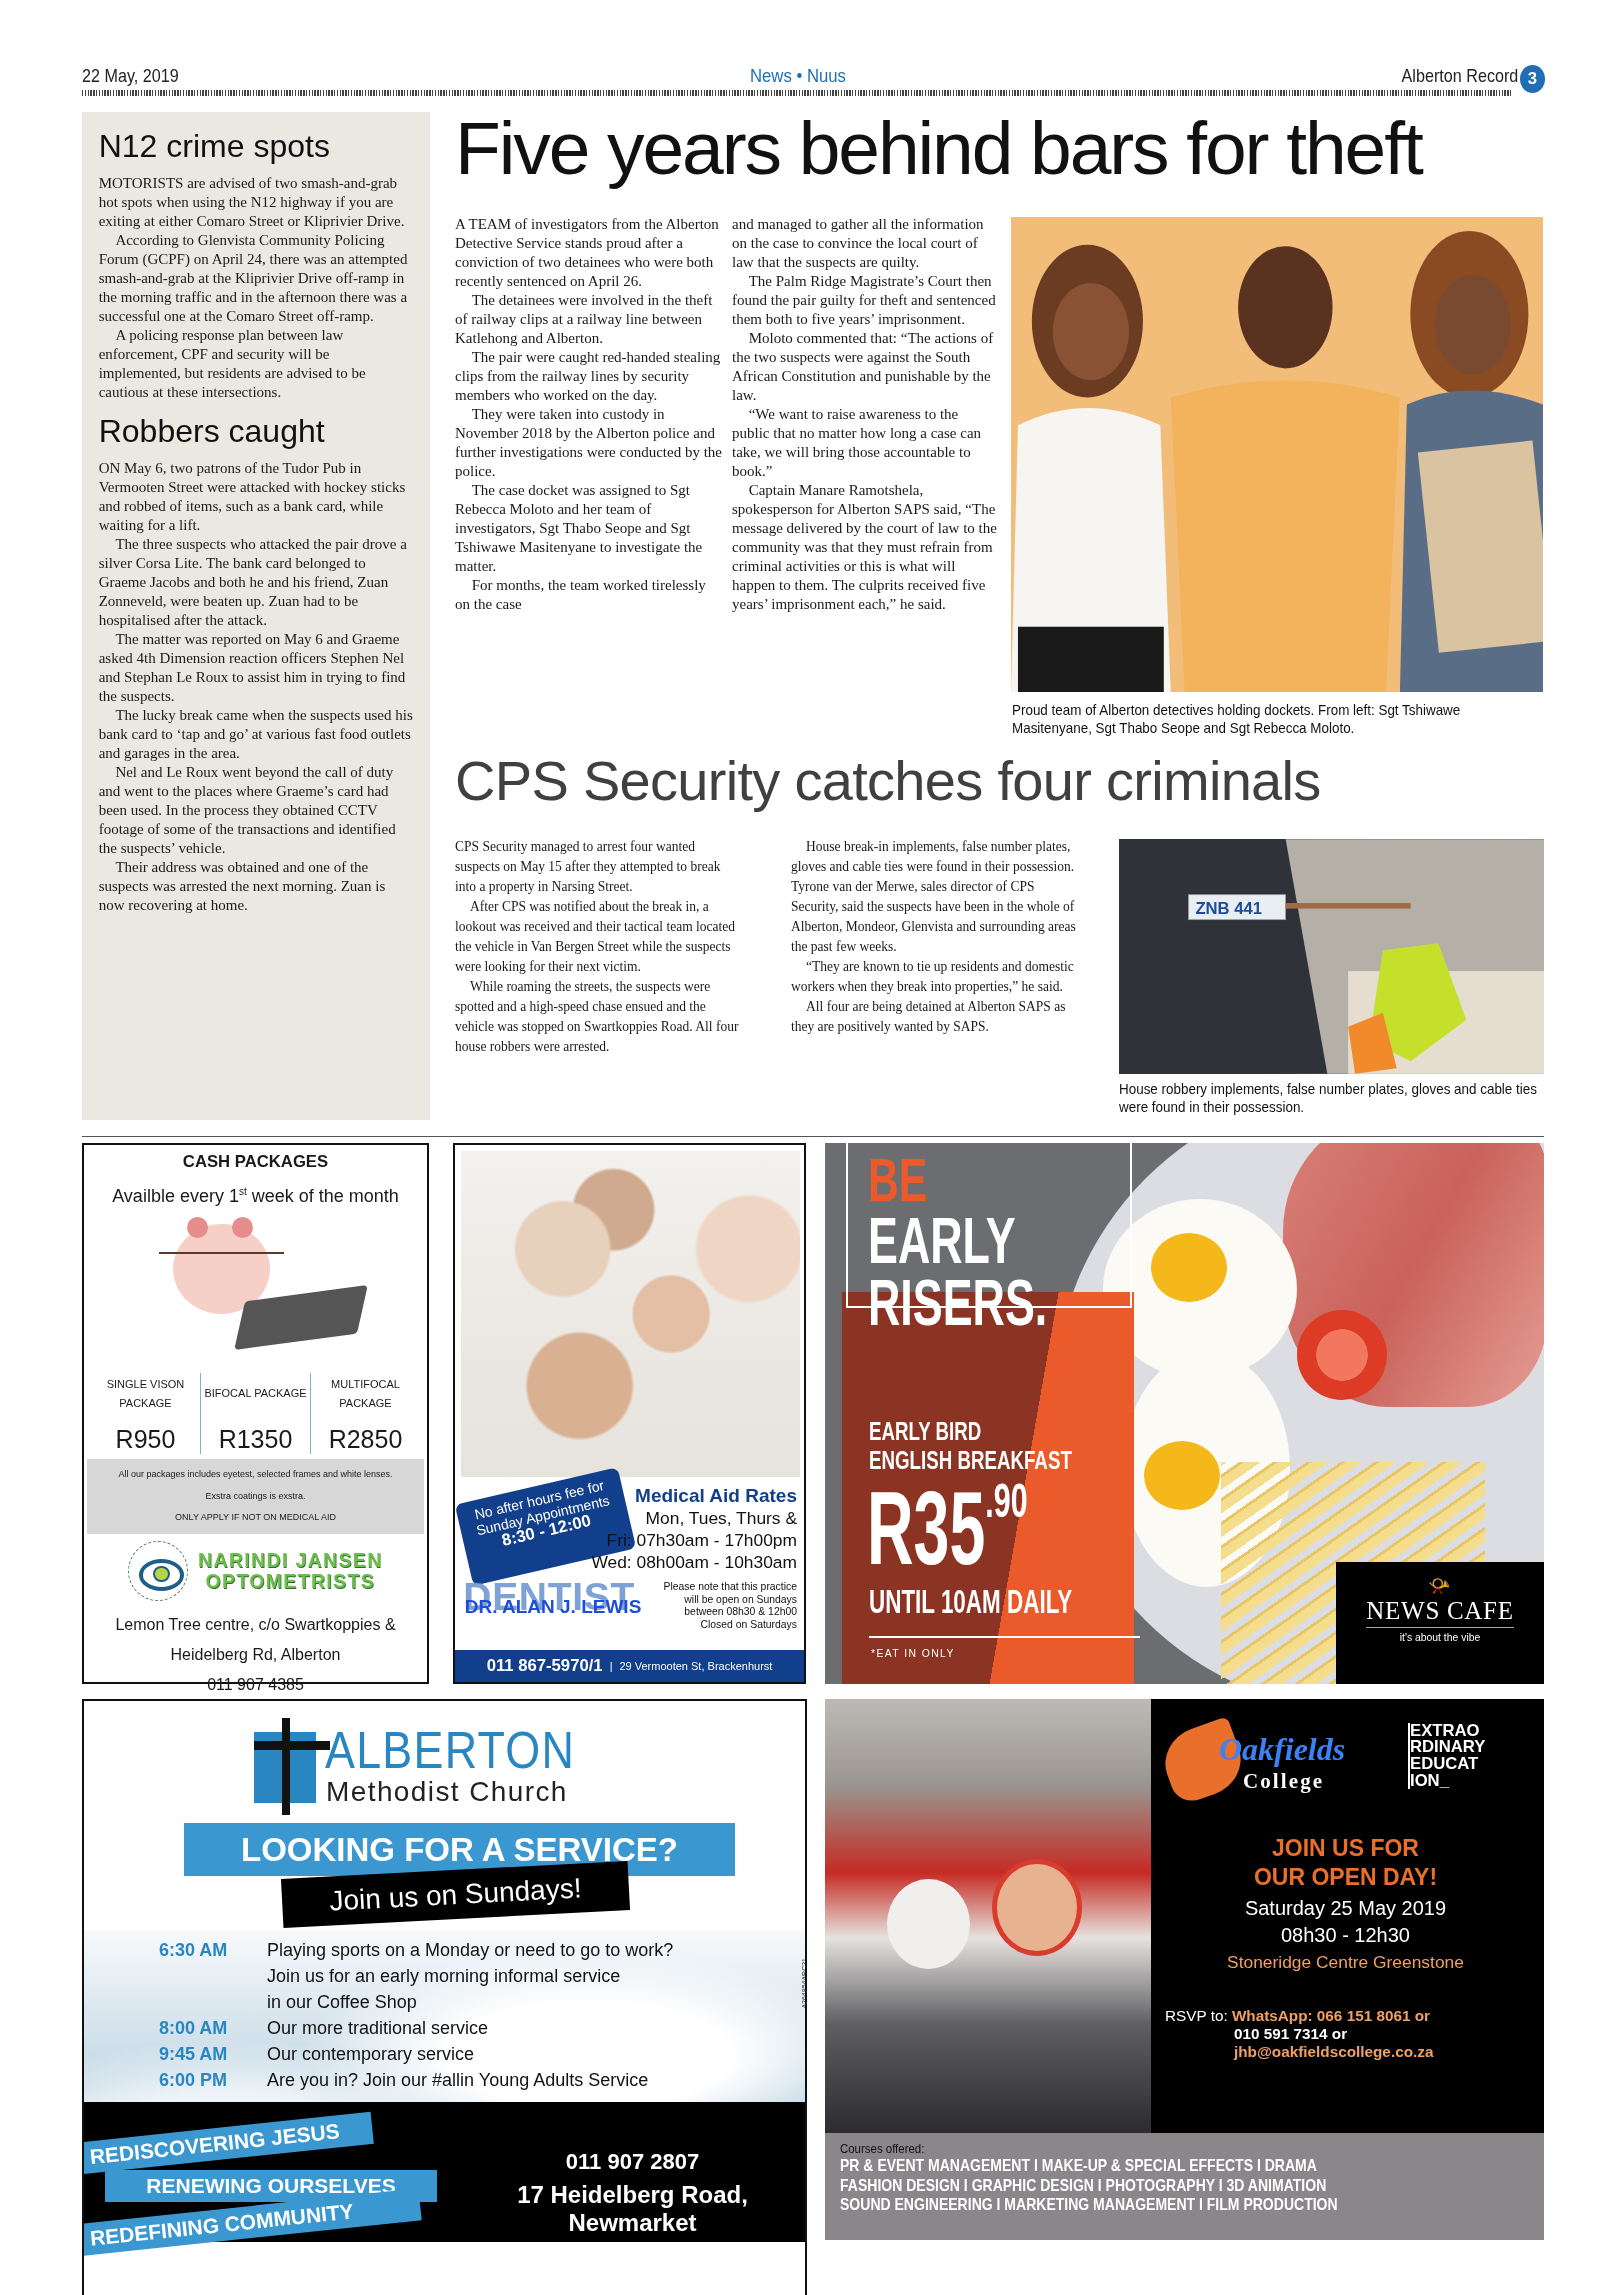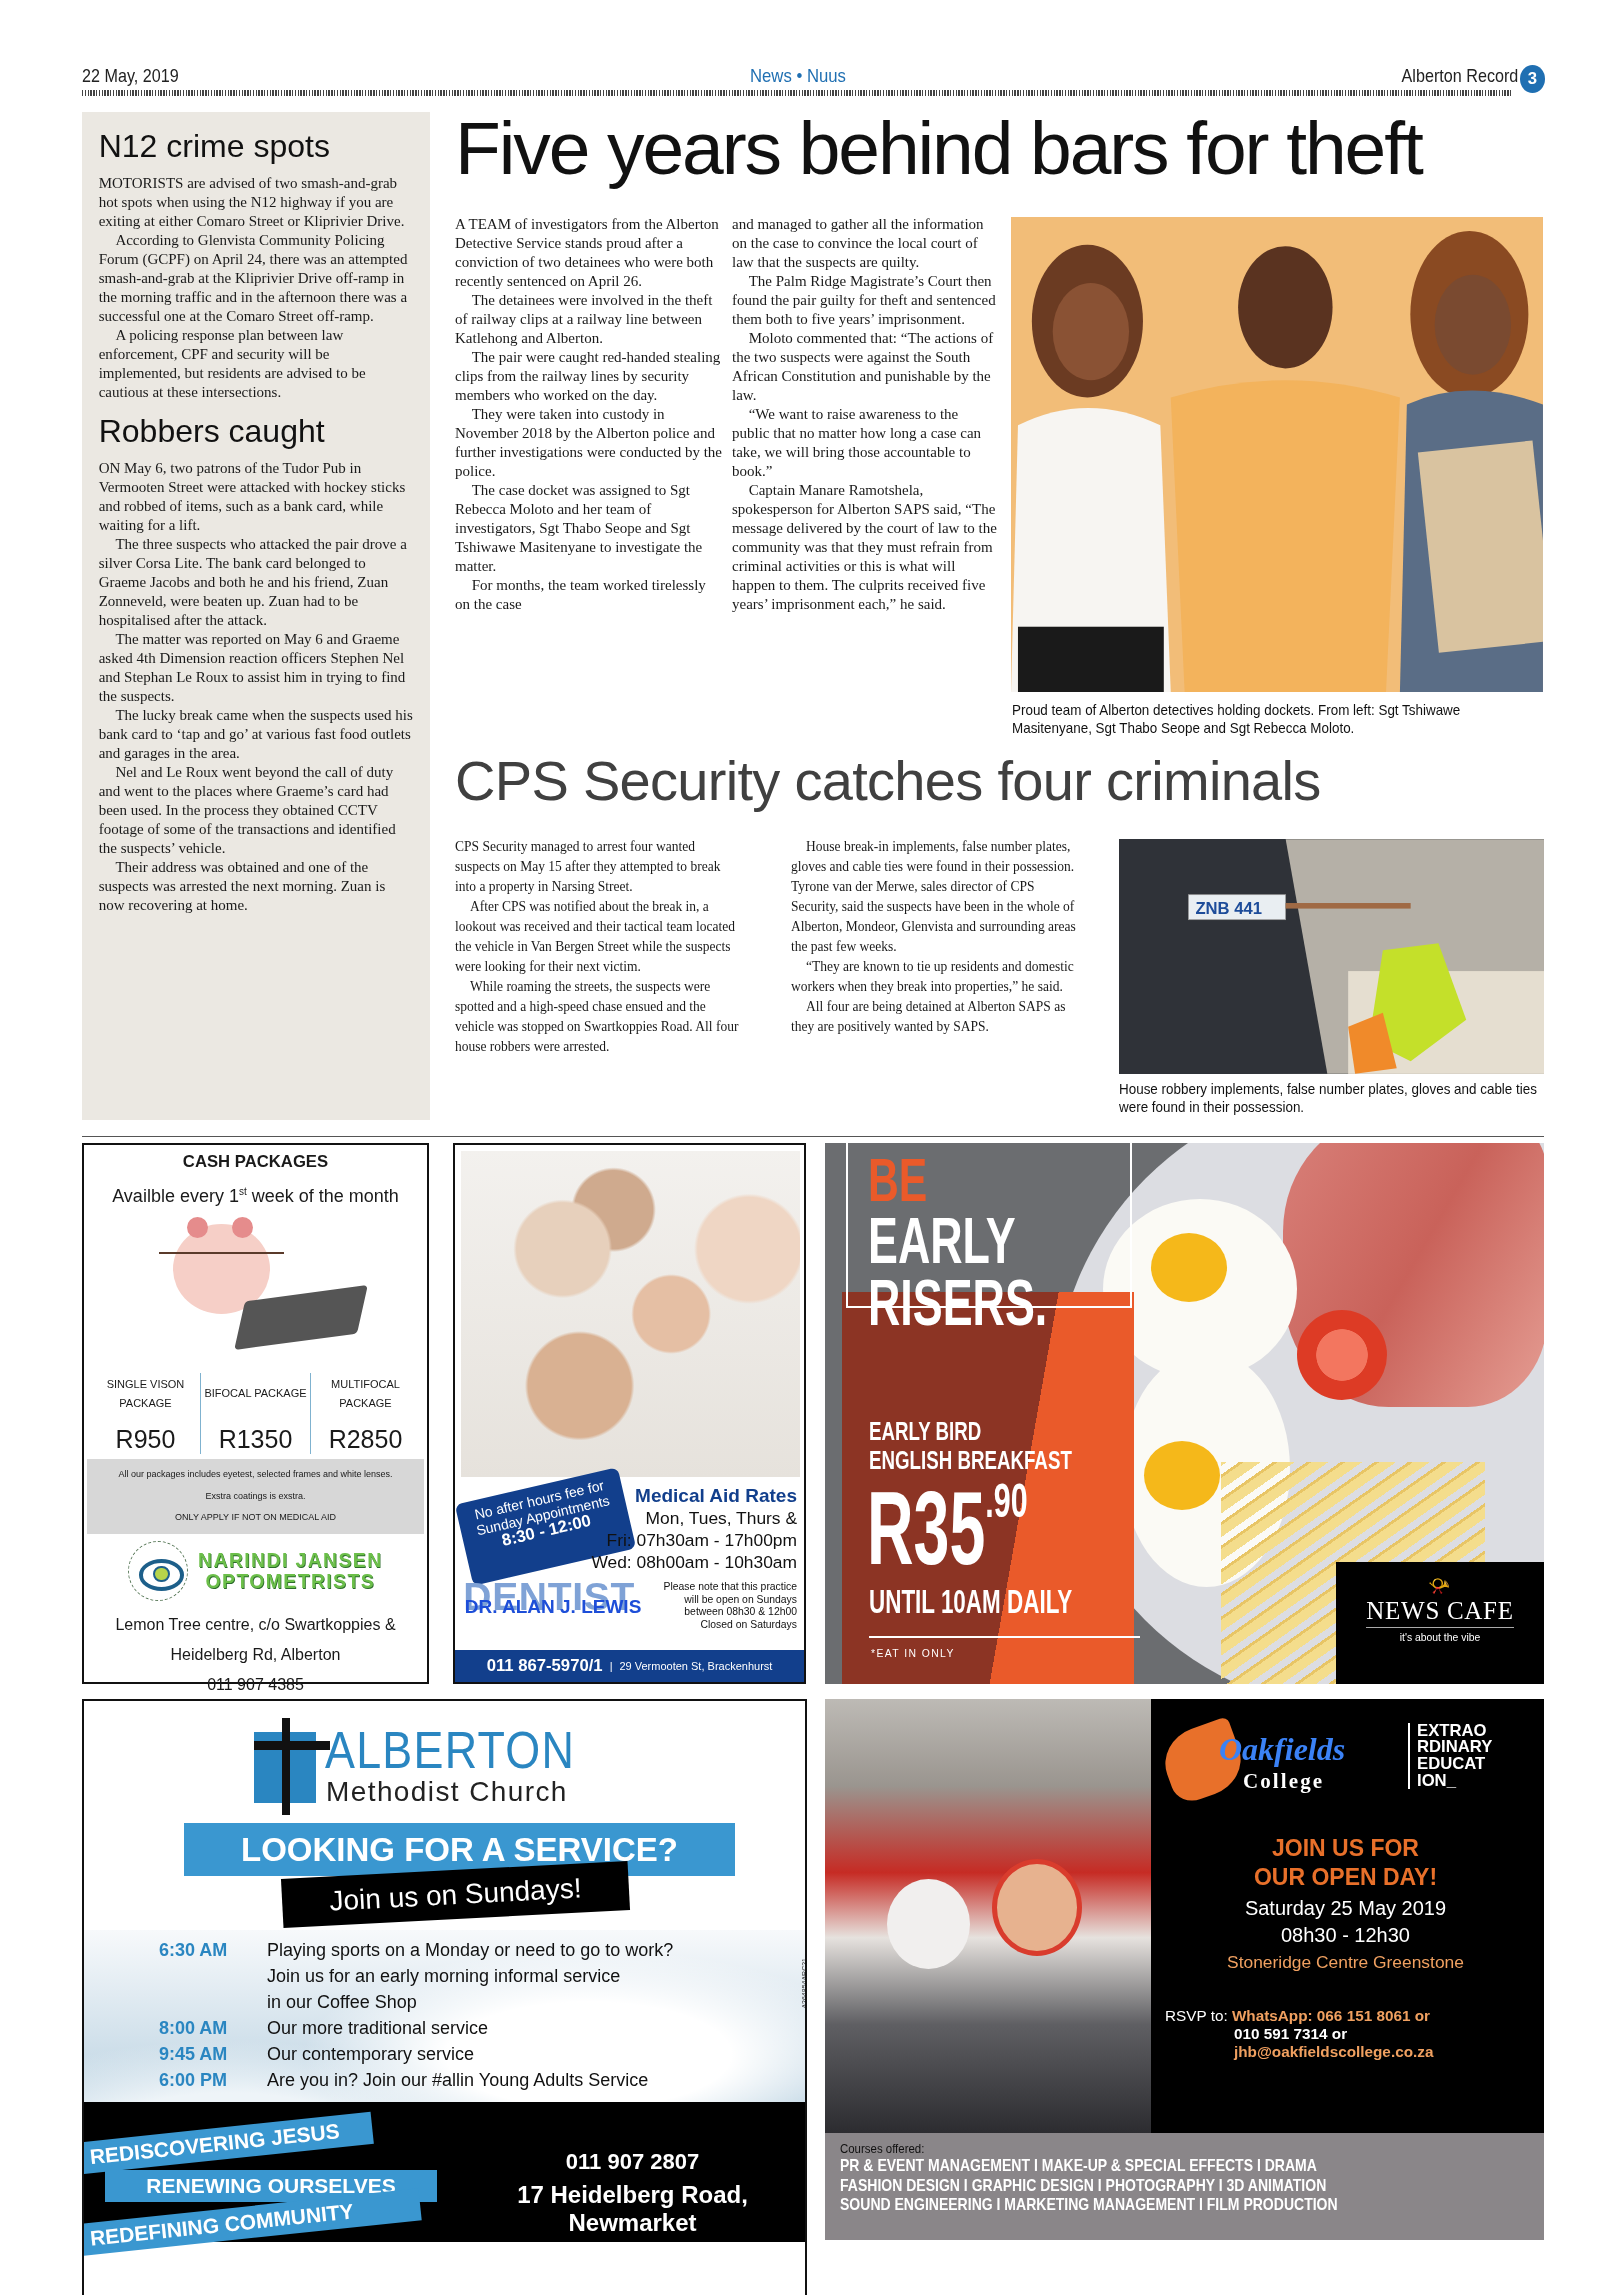--- a/index.html
+++ b/index.html
@@ -132,21 +132,21 @@
 
   
   .ad-oak { left: 825px; top: 1699px; width: 719px; height: 541px; background: #000; overflow: hidden; font-family: "Liberation Sans", sans-serif; }
   .oak-photo { position: absolute; left: 0; top: 0; width: 326px; height: 434px; background: linear-gradient(180deg, #bdbab5 0%, #9a958f 20%, #c62b24 40%, #e6e2de 55%, #5f5f63 75%, #2c2c30 100%); }
   .oak-face { position: absolute; left: 62px; top: 180px; width: 83px; height: 90px; border-radius: 50%; background: #f1efee; }
   .oak-face2 { position: absolute; left: 167px; top: 160px; width: 90px; height: 97px; border-radius: 50%; background: #e7b28f; border: 5.6px solid #d93c2d; }
   .oak-logo { position: absolute; left: 340px; top: 21px; width: 292px; height: 90px; }
   .oak-leaf { position: absolute; left: 0; top: 7px; width: 76px; height: 69px; background: #e8702a; border-radius: 50% 10% 50% 30%; transform: rotate(-20deg); }
   .oak-name { position: absolute; left: 54px; top: 11px; font-family: "Liberation Serif", serif; font-weight: bold; font-size: 32px; color: #3b82f6; font-style: italic; }
   .oak-college { position: absolute; left: 78px; top: 49px; font-family: "Liberation Serif", serif; font-weight: bold; font-size: 21px; color: #fff; letter-spacing: 2.1px; }
-  .oak-extra { position: absolute; left: 583px; top: 23.6px; font-size: 16.7px; font-weight: bold; color: #fff; line-height: 16.7px; border-left: 2.1px solid #fff; padding-left: 7px; }
+  .oak-extra { position: absolute; left: 583px; top: 23.6px; font-size: 16.7px; font-weight: bold; color: #fff; line-height: 16.7px; border-left: 2.1px solid #fff; }
   .oak-join { position: absolute; left: 340px; top: 135px; width: 361px; text-align: center; color: #e8702a; font-weight: bold; font-size: 23px; line-height: 29px; }
   .oak-date { position: absolute; left: 340px; top: 196px; width: 361px; text-align: center; color: #fff; font-size: 20px; line-height: 27px; }
   .oak-venue { position: absolute; left: 340px; top: 253px; width: 361px; text-align: center; color: #f0a060; font-size: 17.4px; }
   .oak-rsvp { position: absolute; left: 340px; top: 308px; width: 375px; color: #fff; font-size: 15.3px; line-height: 18px; }
   .oak-rsvp .or { color: #f0a060; font-weight: bold; }
   .oak-rsvp .ow { color: #fff; font-weight: bold; }
   .oak-courses { position: absolute; left: 0; top: 434px; width: 100%; height: 108px; background: #8a8689; padding: 8.3px 15.3px; }
   .oak-courses .ch { font-size: 13px; color: #111; transform: scaleX(0.88); transform-origin: left; }
   .oak-courses .cl { font-size: 16.7px; font-weight: bold; color: #fff; line-height: 19.4px; transform: scaleX(0.84); transform-origin: left; white-space: nowrap; }
 </style>

